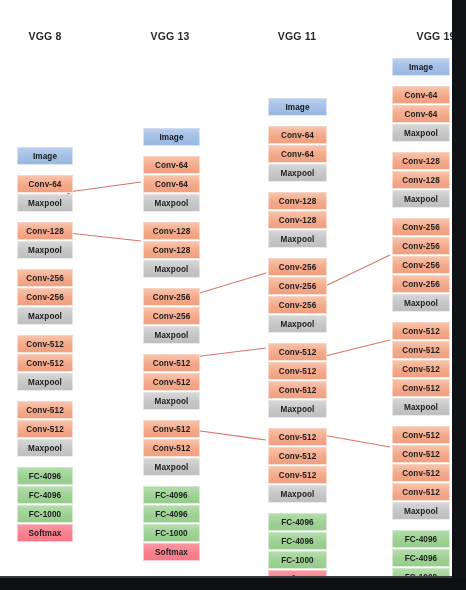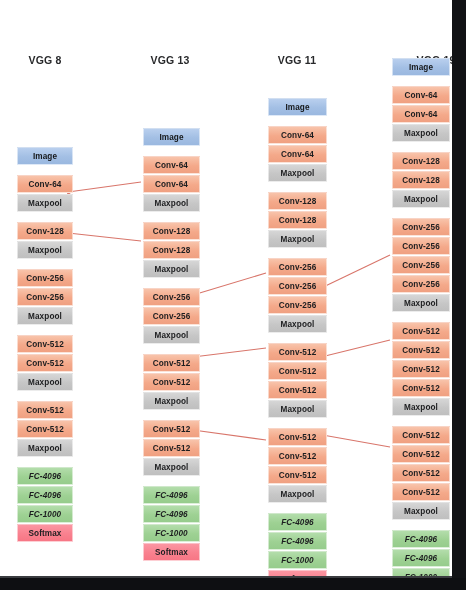--- a/index.html
+++ b/index.html
@@ -30,21 +30,20 @@
   }
   .col-title{
     position:absolute;
     font-size:10.5px;
     font-weight:600;
     color:#28292b;
     letter-spacing:0.2px;
     white-space:nowrap;
     text-align:center;
     transform:translateX(-50%);
-    margin-top:24px;
   }
   .blk{
     position:absolute;
     height:18px;
     line-height:18px;
     text-align:center;
     font-size:8.2px;
     font-weight:700;
     color:#1d1e20;
     letter-spacing:0.1px;
@@ -60,21 +59,20 @@
     background:linear-gradient(180deg,#f8c3aa 0%,#f4a98a 55%,#f0a081 100%);
     color:#1d1e20;
   }
   .t-pool{
     background:linear-gradient(180deg,#d6d6d6 0%,#c6c6c6 55%,#bfbfbf 100%);
     color:#1d1e20;
   }
   .t-fc{
     background:linear-gradient(180deg,#b3ddab 0%,#9ed193 55%,#96cc8c 100%);
     color:#1d1e20;
-    font-style:italic;
   }
   .t-softmax{
     background:linear-gradient(180deg,#fb96a2 0%,#f9818f 55%,#f77685 100%);
     color:#1d1e20;
   }
   svg.arrows{
     position:absolute; left:0; top:0;
     width:466px; height:590px;
     pointer-events:none;
   }

